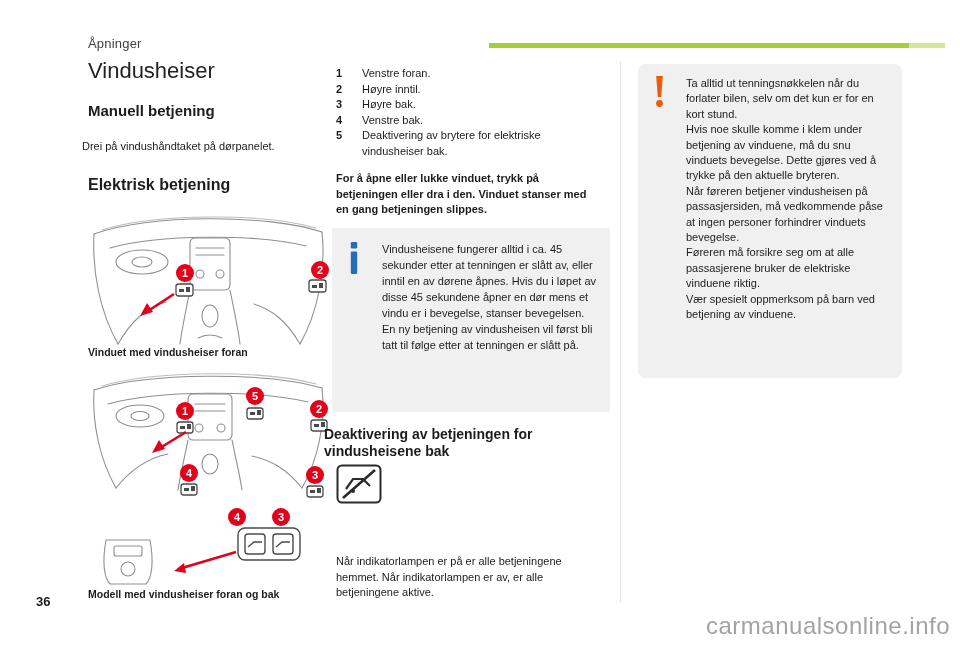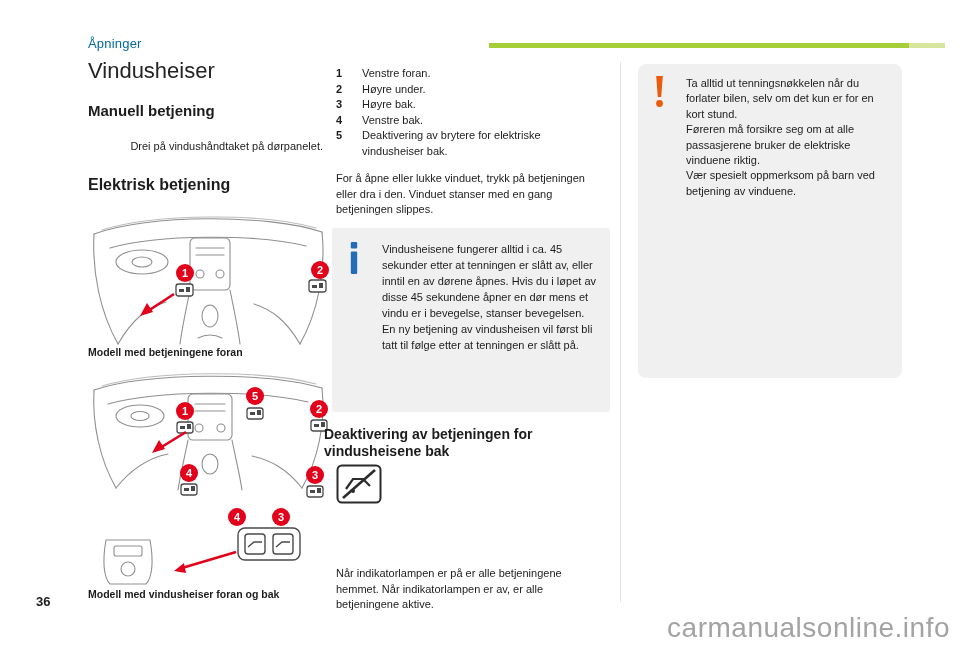--- a/index.html
+++ b/index.html
@@ -6,80 +6,80 @@
   html,body { background:#ffffff; }
   body {
     width:960px; height:649px;
     font-family:"Liberation Sans", sans-serif;
     color:#1c1c1c;
   }
   .page { position:relative; width:960px; height:649px; background:#fff; overflow:hidden; }
   .abs { position:absolute; }
 
   
-  .chapter-label { left:88px; top:36px; font-size:13px; color:#0369a1; letter-spacing:0.2px; }
+  .chapter-label { left:88px; top:36px; font-size:13px; color:#404040; letter-spacing:0.2px; }
   .accent-line  { left:489px; top:43px; width:420px; height:5px; background:#a6ce39; }
   .accent-tail  { left:909px; top:43px; width:36px;  height:5px; background:#d6e69c; }
 
   
   .body-text { font-size:11px; line-height:15.5px; color:#1c1c1c; }
 
   
   .page-title   { left:88px; top:58px; font-size:22px; font-weight:400; color:#232323; }
   .h-manual     { left:88px; top:102px; font-size:15px; font-weight:700; }
-  .manual-text  { left:88px; top:139px; width:235px;text-align:right; }
+  .manual-text  { left:82px; top:139px; width:235px; }
   .h-electric   { left:88px; top:176px; font-size:16px; font-weight:700; }
   .figure       { overflow:visible; }
   .fig1 { left:88px; top:200px; width:240px; height:145px; }
   .fig2 { left:88px; top:364px; width:240px; height:222px; }
   .fig-caption  { font-size:10.5px; font-weight:700; }
   .caption1 { left:88px; top:346px; }
   .caption2 { left:88px; top:588px; }
   .page-number  { left:36px; top:594px; font-size:13px; font-weight:700; }
 
   .callout {
     position:absolute; width:18px; height:18px; border-radius:50%;
     background:#e2001a; color:#ffffff; font-size:11px; font-weight:700;
     display:flex; align-items:center; justify-content:center; line-height:1;
   }
 
   
   .legend { left:336px; top:66px; width:268px; }
   .legend-row { display:flex; font-size:11px; line-height:15.5px; }
   .lnum { width:26px; font-weight:700; flex:0 0 26px; }
   .ltxt { flex:1; }
-  .para1 { left:336px; top:171px; width:262px; }
+  .para1 { left:336px; top:171px; width:262px;font-weight:bold; }
 
   .info-box {
     left:332px; top:228px; width:278px; height:184px;
     background:#f0f0f0; border-radius:2px;
   }
   .info-icon { position:absolute; left:16px; top:14px; }
   .info-text { position:absolute; left:50px; top:13px; width:214px; font-size:11px; line-height:16px; }
 
   .h-deact { left:324px; top:426px; width:272px; font-size:14px; font-weight:700; line-height:17px; }
   .deact-icon { left:336px; top:464px; }
   .deact-text { left:392px; top:466px; width:216px; }
-  .para2 { left:336px; top:554px; width:262px;margin-top:12px; }
+  .para2 { left:336px; top:554px; width:262px; }
 
   
   .col-divider { left:620px; top:62px; width:1px; height:540px; background:#e3e3e3; }
 
   
   .warn-box {
     left:638px; top:64px; width:264px; height:314px;
     background:#f0f0f0; border-radius:8px;
   }
   .warn-icon { position:absolute; left:15px; top:12px; }
   .warn-text { position:absolute; left:48px; top:12px; width:204px; font-size:11px; line-height:15.4px; }
   .warn-text .wp { margin:0; }
 
   
   .watermark {
-    right:10px; top:612px; font-size:28px; color:#a3a3a3; letter-spacing:0.5px;
+    right:10px; top:612px; font-size:24px; color:#a3a3a3; letter-spacing:0.5px;
   }
 </style>
 </head>
 <body>
 
 <div class="page">
 
   <div class="abs chapter-label">Åpninger</div>
   <div class="abs accent-line"></div>
   <div class="abs accent-tail"></div>
@@ -122,21 +122,21 @@
         <rect x="231" y="83" width="4" height="5"></rect>
       </g>
       <g>
         <line x1="86" y1="94" x2="60" y2="111" stroke="#e2001a" stroke-width="2.6"></line>
         <polygon points="52,116 65,112 59,103" fill="#e2001a"></polygon>
       </g>
     </svg>
     <span class="callout" style="left:88px; top:64px;">1</span>
     <span class="callout" style="left:223px; top:61px;">2</span>
   </div>
-  <div class="abs fig-caption caption1">Modell med betjeningene foran</div>
+  <div class="abs fig-caption caption1">Vinduet med vindusheiser foran</div>
 
   <div class="abs figure fig2">
     <svg width="240" height="222" viewBox="0 0 240 222">
       <g fill="none" stroke="#8f8f8f" stroke-width="1.1" stroke-linecap="round">
         <path d="M6,26 C60,8 180,8 234,24"></path>
         <path d="M14,22 C68,6 176,6 228,20" stroke="#bdbdbd"></path>
         <path d="M6,26 C4,60 12,96 28,124"></path>
         <path d="M28,124 C44,104 60,94 80,90"></path>
         <path d="M234,24 C238,58 230,96 214,124"></path>
         <path d="M214,124 C198,104 182,96 164,92"></path>
@@ -204,21 +204,21 @@
 
   <div class="abs page-number">36</div>
 
   <div class="abs legend">
     <div class="legend-row">
       <span class="lnum">1</span>
       <span class="ltxt">Venstre foran.</span>
     </div>
     <div class="legend-row">
       <span class="lnum">2</span>
-      <span class="ltxt">Høyre under.</span>
+      <span class="ltxt">Høyre inntil.</span>
     </div>
     <div class="legend-row">
       <span class="lnum">3</span>
       <span class="ltxt">Høyre bak.</span>
     </div>
     <div class="legend-row">
       <span class="lnum">4</span>
       <span class="ltxt">Venstre bak.</span>
     </div>
     <div class="legend-row">
@@ -256,20 +256,22 @@
 
   <div class="abs warn-box">
     <span class="warn-icon">
       <svg width="13" height="32" viewBox="0 0 13 32">
         <path d="M3.2,0 L9.8,0 L8.2,21 L4.8,21 Z" fill="#ea5b0c"></path>
         <circle cx="6.5" cy="27.5" r="3.4" fill="#ea5b0c"></circle>
       </svg>
     </span>
     <div class="warn-text">
       <p class="wp">Ta alltid ut tenningsnøkkelen når du forlater bilen, selv om det kun er for en kort stund.</p>
+      <p class="wp">Hvis noe skulle komme i klem under betjening av vinduene, må du snu vinduets bevegelse. Dette gjøres ved å trykke på den aktuelle bryteren.</p>
+      <p class="wp">Når føreren betjener vindusheisen på passasjersiden, må vedkommende påse at ingen personer forhindrer vinduets bevegelse.</p>
       <p class="wp">Føreren må forsikre seg om at alle passasjerene bruker de elektriske vinduene riktig.</p>
       <p class="wp">Vær spesielt oppmerksom på barn ved betjening av vinduene.</p>
     </div>
   </div>
 
   <div class="abs watermark">carmanualsonline.info</div>
 
 </div>
 
 </body></html>

